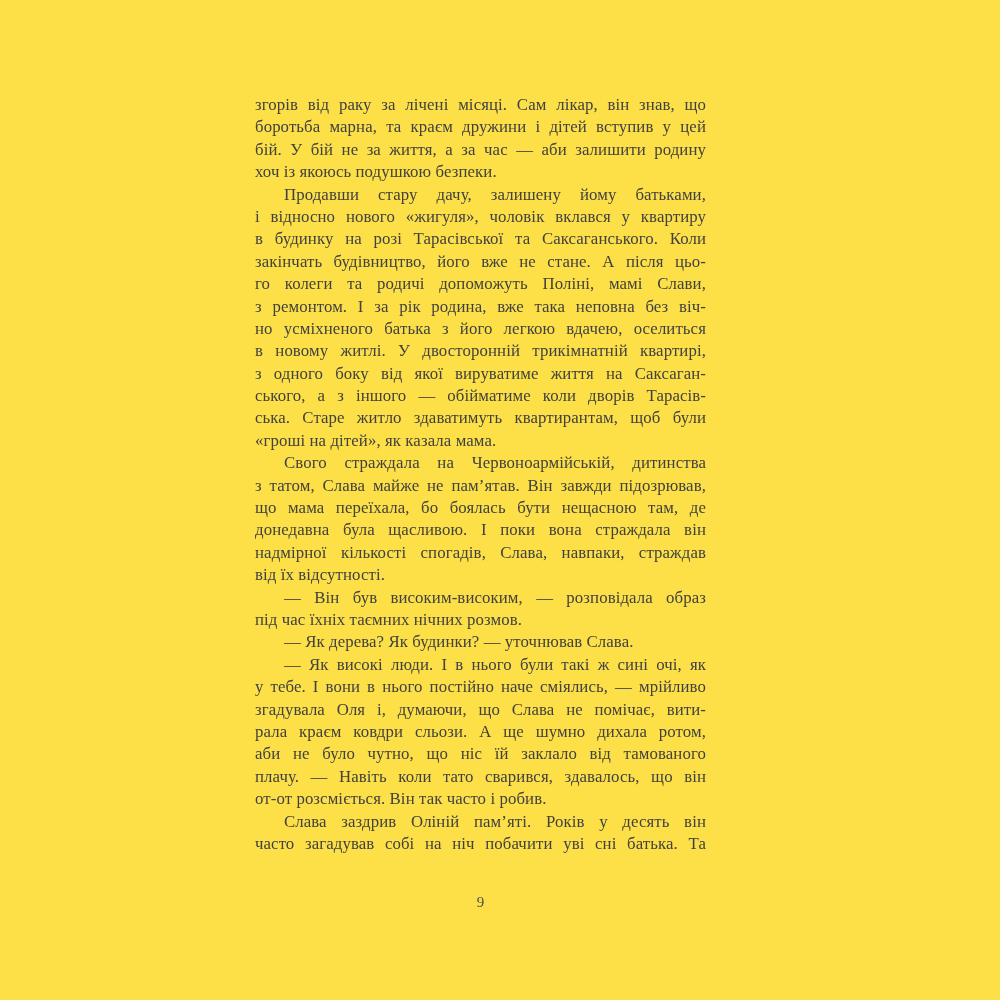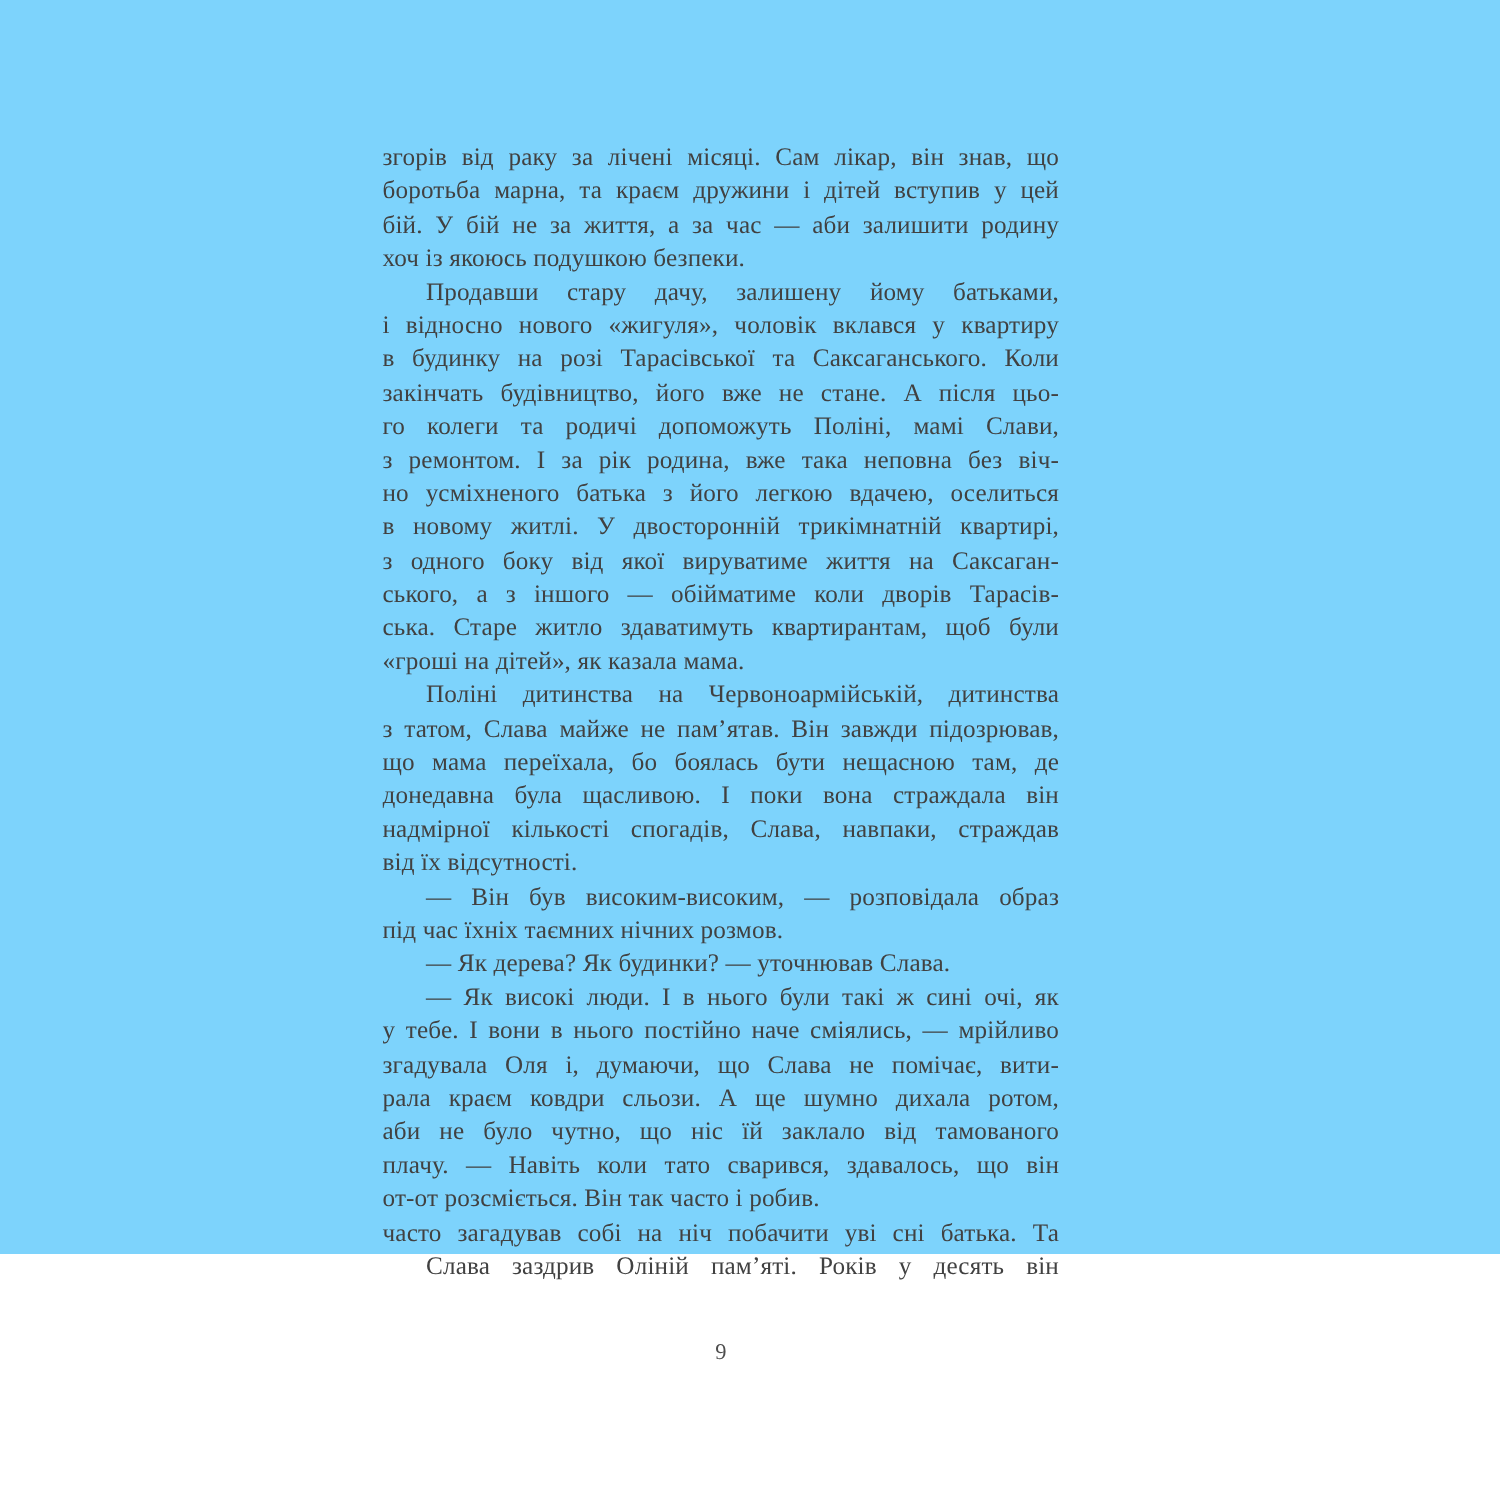--- a/index.html
+++ b/index.html
@@ -6,22 +6,22 @@
     margin: 0;
     padding: 0;
     background: #ffffff;
     width: 1000px;
     height: 1000px;
     overflow: hidden;
   }
   .page {
     position: relative;
     width: 1000px;
-    height: 836px;
-    background: #7dd3fc;
+    height: 1000px;
+    background: #fde047;
     font-family: "Liberation Serif", "DejaVu Serif", serif;
   }
   .text-block {
     position: absolute;
     left: 255px;
     top: 94px;
     width: 451px;
     font-size: 16.8px;
     line-height: 22.4px;
     color: #414141;
@@ -66,21 +66,21 @@
         <div class="line">го колеги та родичі допоможуть Поліні, мамі Слави,</div>
         <div class="line">з ремонтом. І за рік родина, вже така неповна без віч-</div>
         <div class="line">но усміхненого батька з його легкою вдачею, оселиться</div>
         <div class="line">в новому житлі. У двосторонній трикімнатній квартирі,</div>
         <div class="line">з одного боку від якої вируватиме життя на Саксаган-</div>
         <div class="line">ського, а з іншого — обійматиме коли дворів Тарасів-</div>
         <div class="line">ська. Старе житло здаватимуть квартирантам, щоб були</div>
         <div class="line flush">«гроші на дітей», як казала мама.</div>
       </div>
       <div class="paragraph">
-        <div class="line indent">Поліні дитинства на Червоноармійській, дитинства</div>
+        <div class="line indent">Свого страждала на Червоноармійській, дитинства</div>
         <div class="line">з татом, Слава майже не пам’ятав. Він завжди підозрював,</div>
         <div class="line">що мама переїхала, бо боялась бути нещасною там, де</div>
         <div class="line">донедавна була щасливою. І поки вона страждала він</div>
         <div class="line">надмірної кількості спогадів, Слава, навпаки, страждав</div>
         <div class="line flush">від їх відсутності.</div>
       </div>
       <div class="paragraph">
         <div class="line indent">— Він був високим-високим, — розповідала образ</div>
         <div class="line flush">під час їхніх таємних нічних розмов.</div>
       </div>
@@ -90,18 +90,18 @@
       <div class="paragraph">
         <div class="line indent">— Як високі люди. І в нього були такі ж сині очі, як</div>
         <div class="line">у тебе. І вони в нього постійно наче сміялись, — мрійливо</div>
         <div class="line">згадувала Оля і, думаючи, що Слава не помічає, вити-</div>
         <div class="line">рала краєм ковдри сльози. А ще шумно дихала ротом,</div>
         <div class="line">аби не було чутно, що ніс їй заклало від тамованого</div>
         <div class="line">плачу. — Навіть коли тато сварився, здавалось, що він</div>
         <div class="line flush">от-от розсміється. Він так часто і робив.</div>
       </div>
       <div class="paragraph">
+        <div class="line indent">Слава заздрив Оліній пам’яті. Років у десять він</div>
         <div class="line">часто загадував собі на ніч побачити уві сні батька. Та</div>
-        <div class="line indent">Слава заздрив Оліній пам’яті. Років у десять він</div>
       </div>
     </div>
   <div class="page-number">9</div>
 </div>
 
 </body></html>

